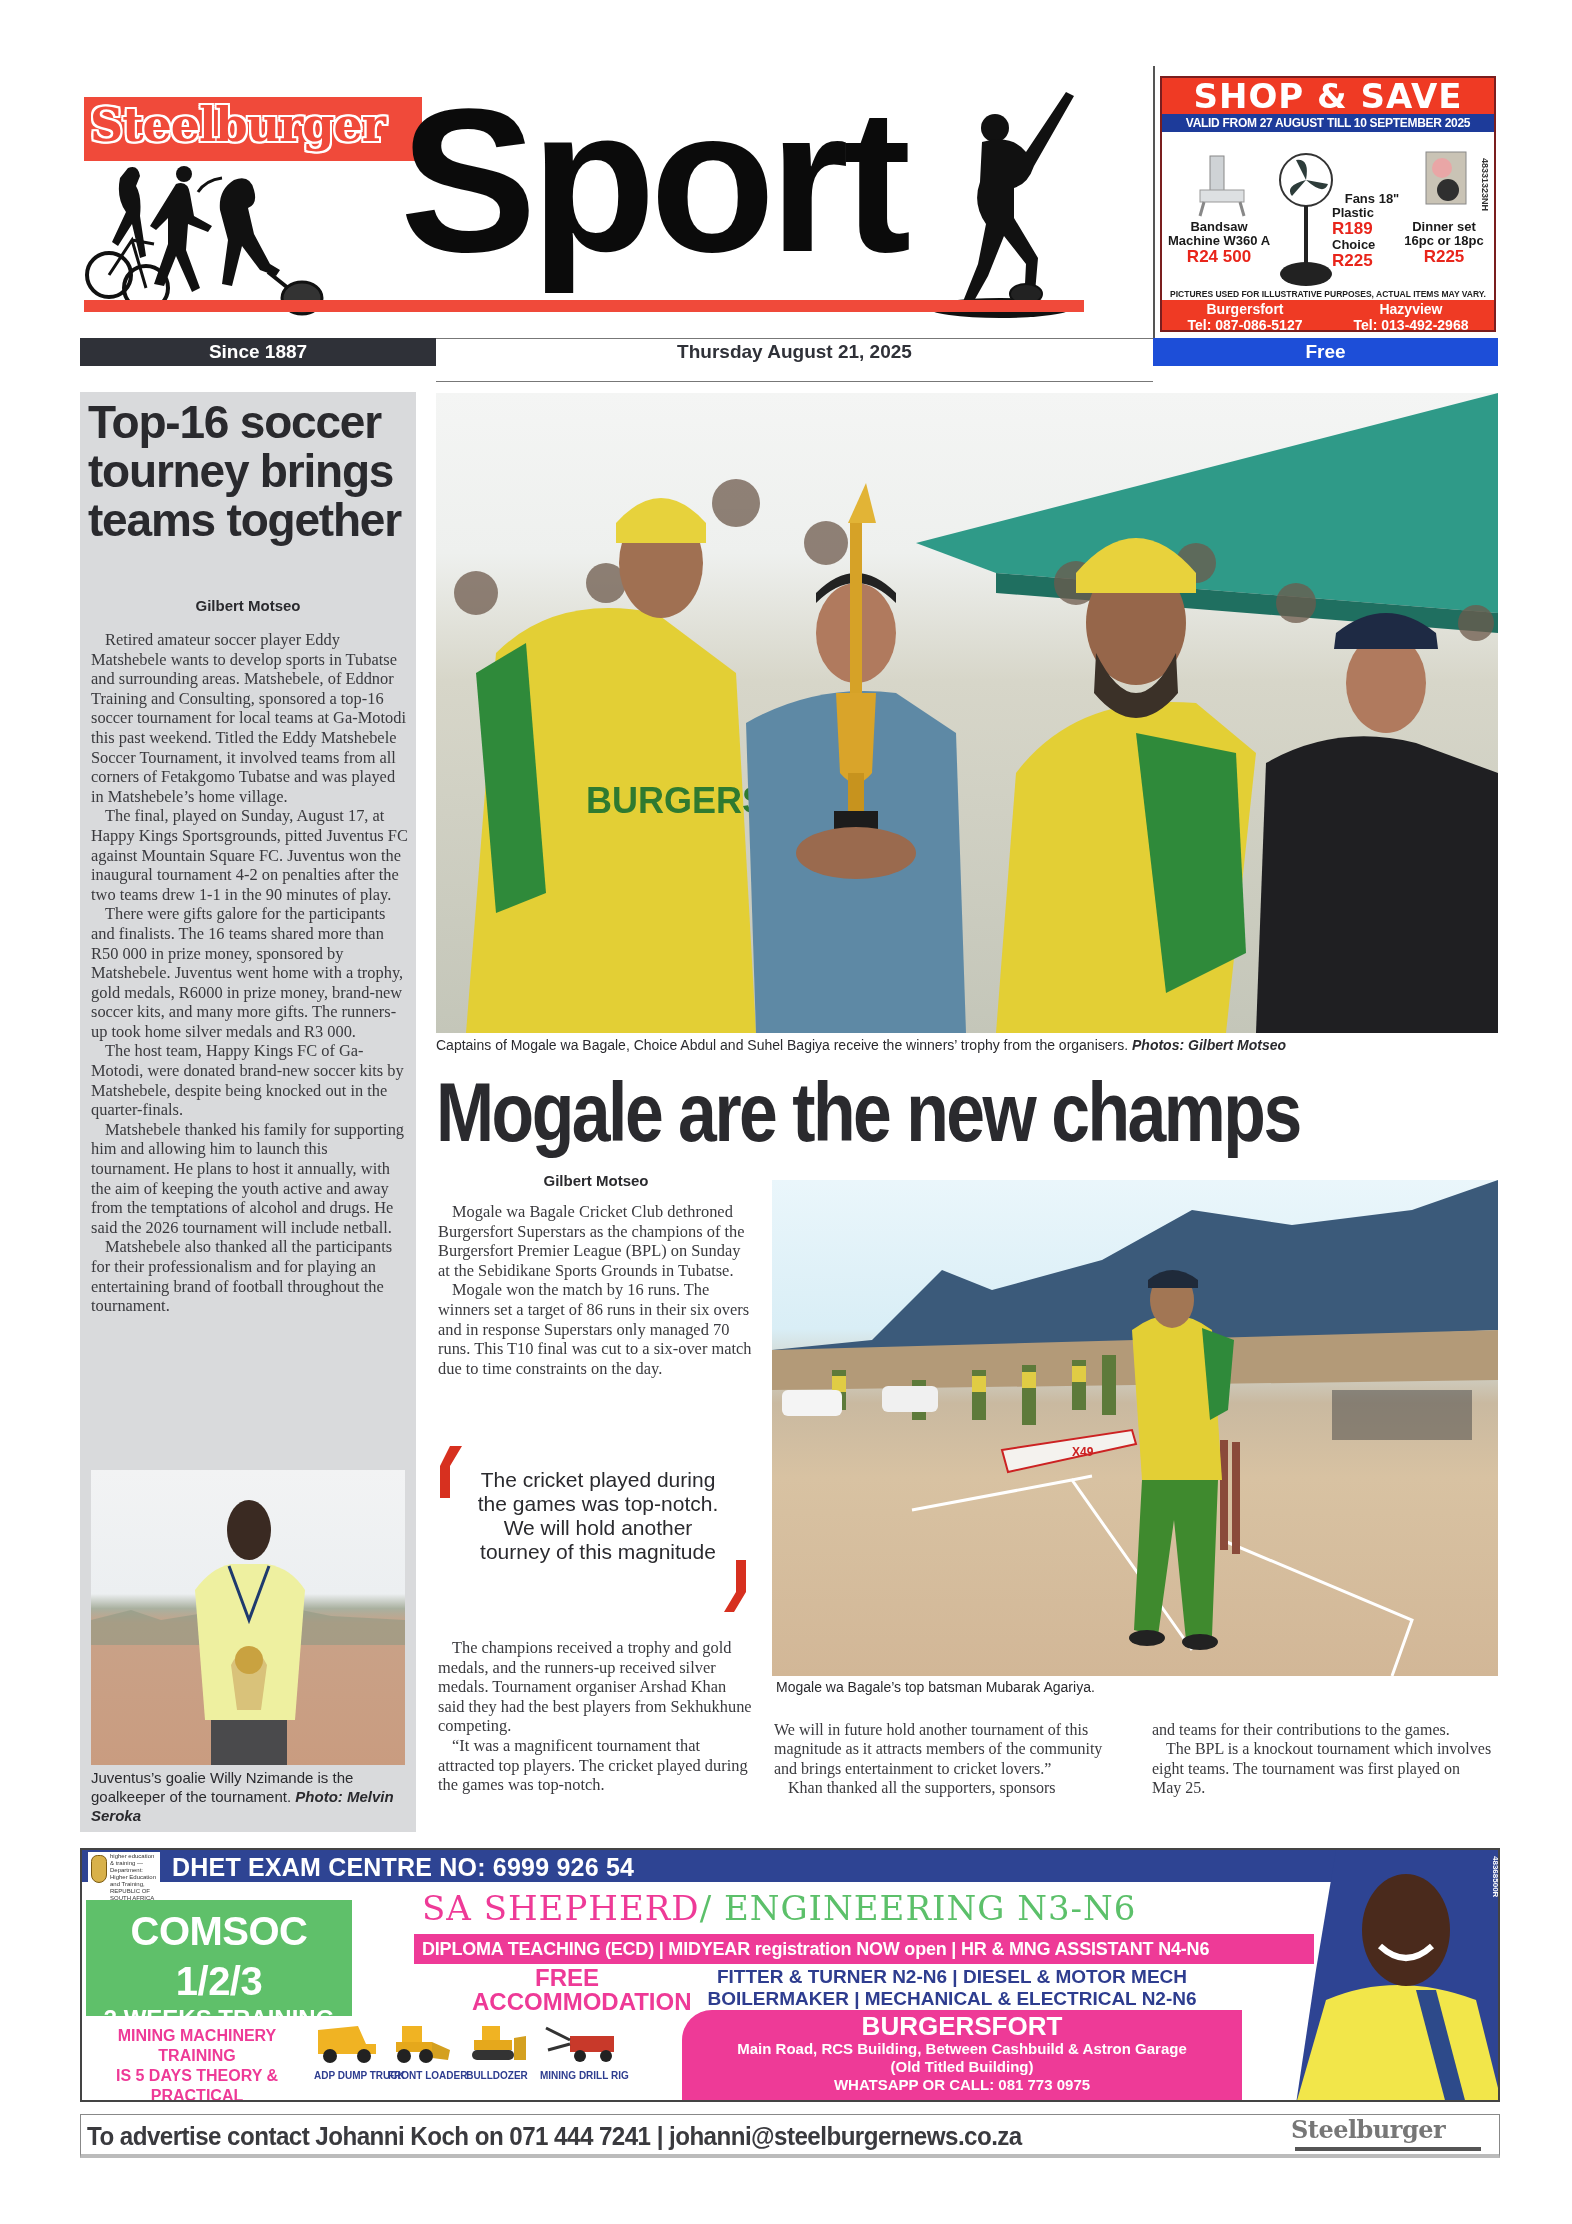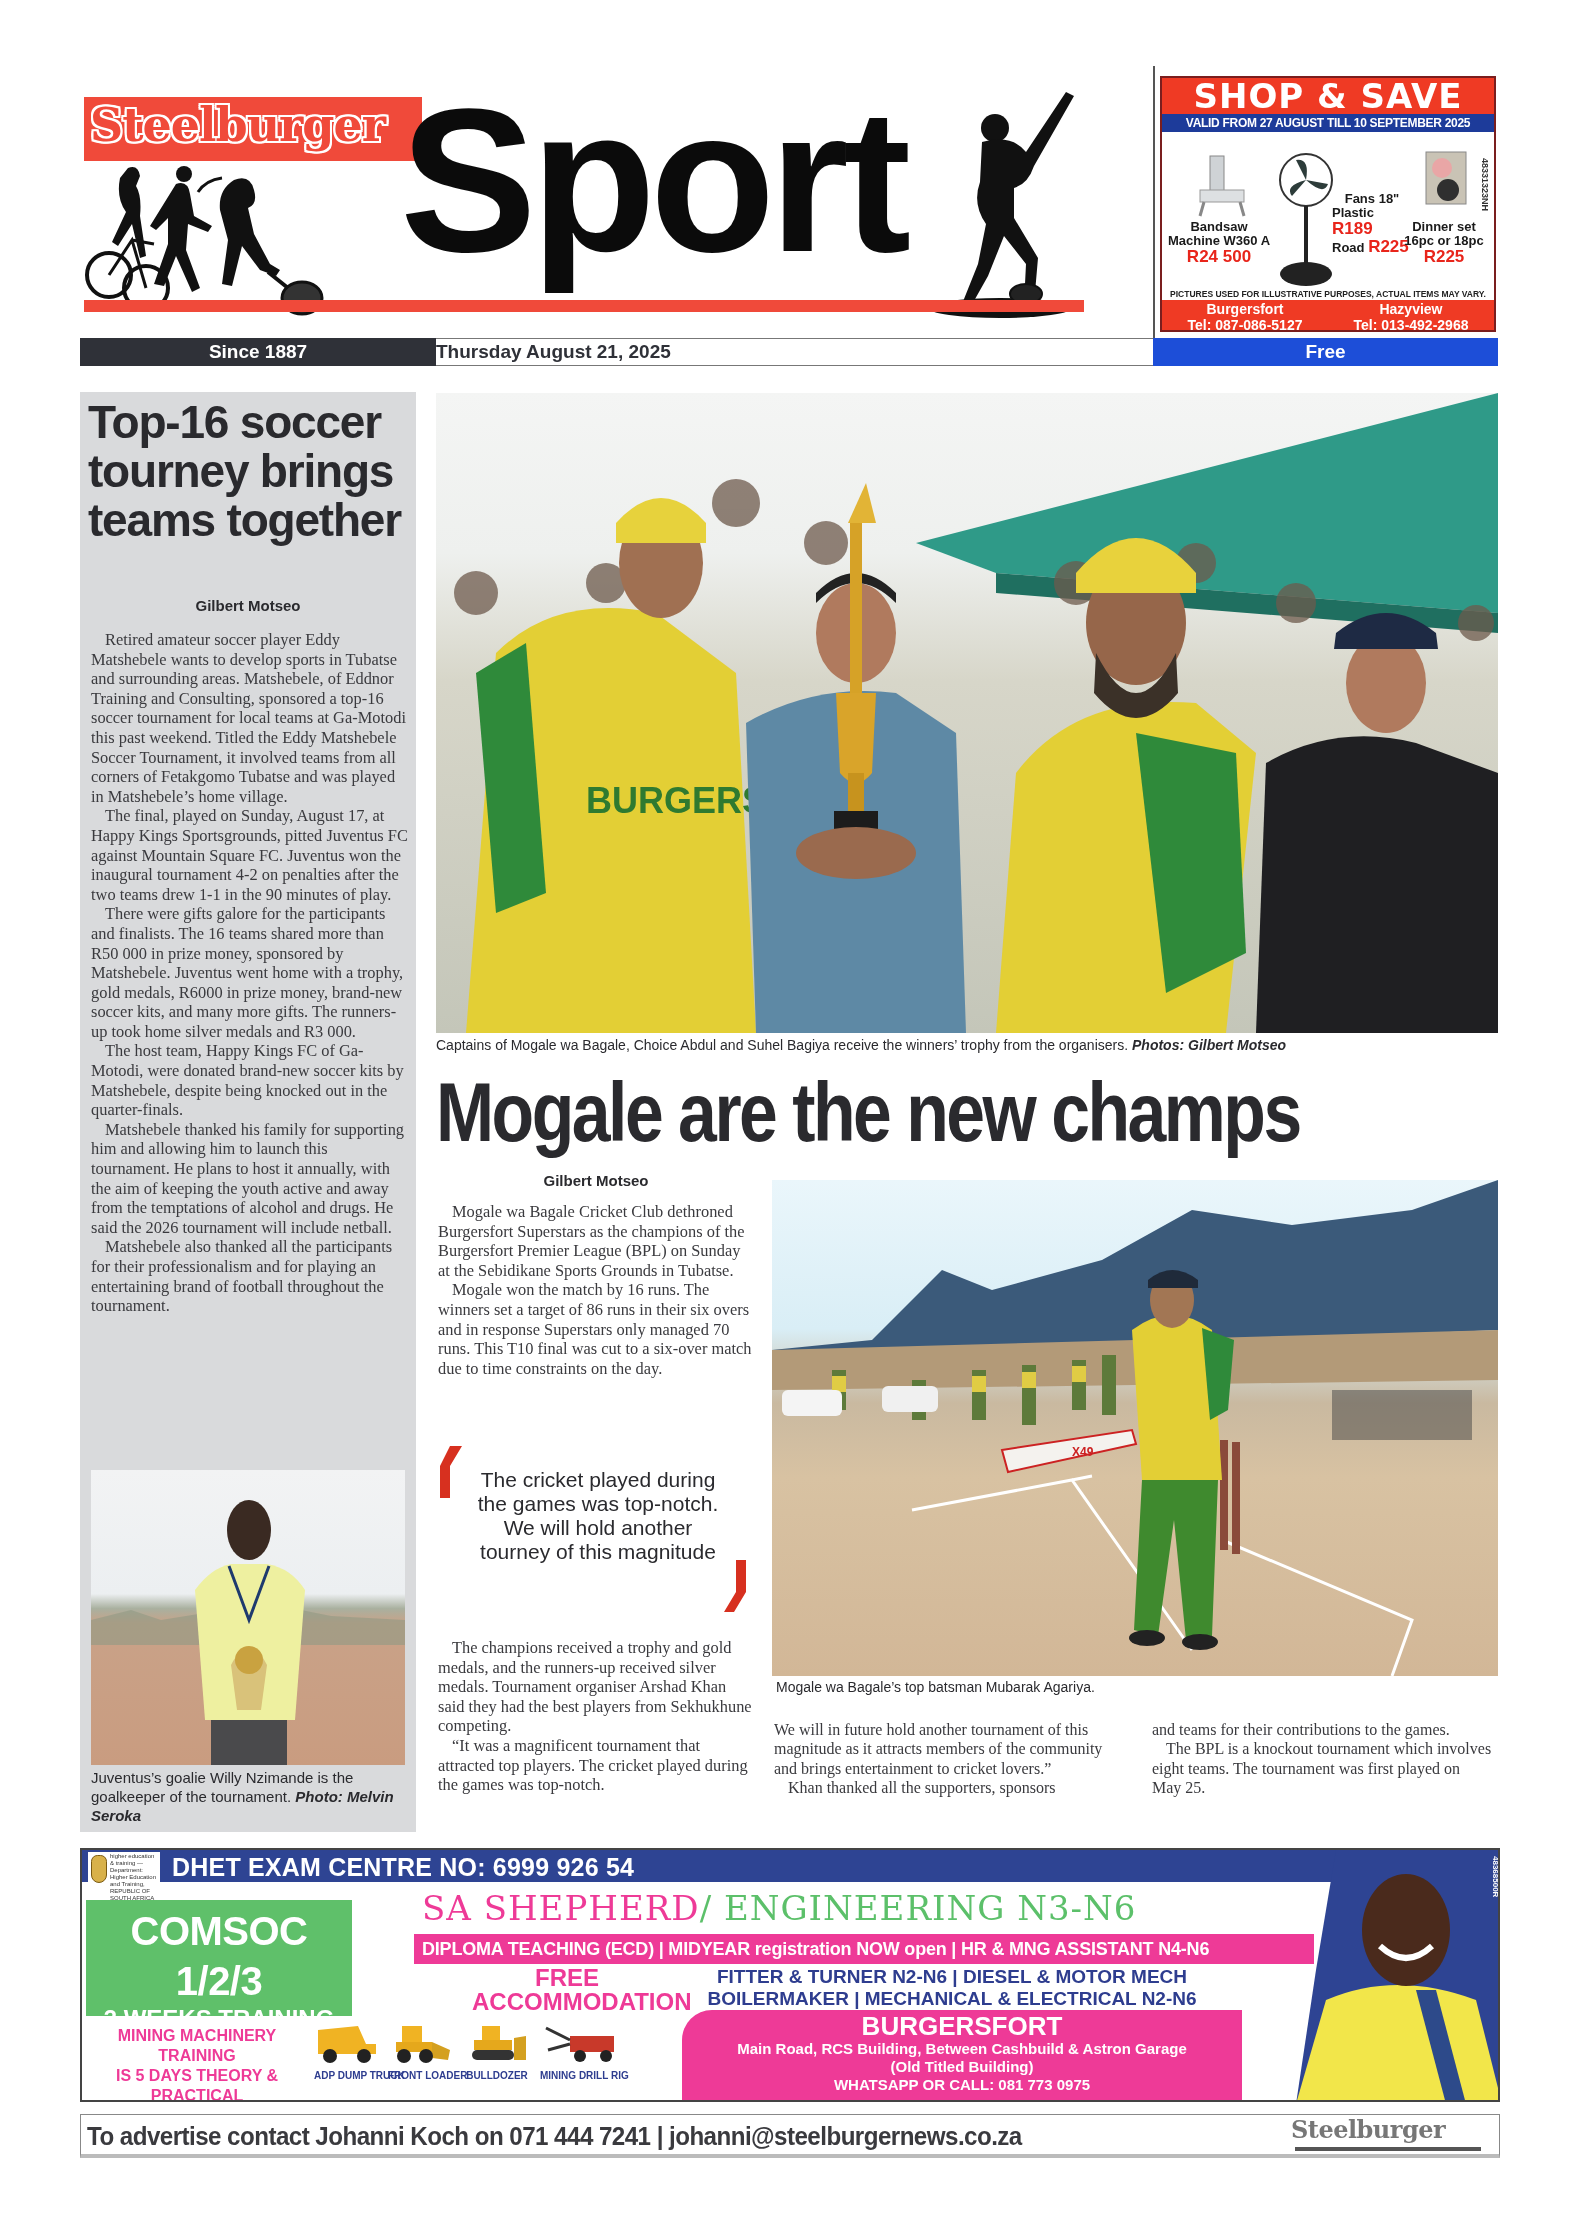--- a/index.html
+++ b/index.html
@@ -10,21 +10,21 @@
   
   .brand-box { left: 84px; top: 97px; width: 338px; height: 64px; background: #f04a3a; }
   .brand-text { left: 90px; top: 98px; font-family: "DejaVu Serif", serif; font-weight: bold; font-size: 46px; color: #f04a3a; letter-spacing: -1px;
     -webkit-text-stroke: 0; text-shadow: -2px -2px 0 #fff, 2px -2px 0 #fff, -2px 2px 0 #fff, 2px 2px 0 #fff, 0 2px 0 #fff, 0 -2px 0 #fff, 2px 0 0 #fff, -2px 0 0 #fff; }
   .sport-word { left: 400px; top: 80px; font-family: "Liberation Sans", sans-serif; font-weight: bold; font-size: 205px; line-height: 200px; color: #0b0b0b; letter-spacing: -6px; transform: scaleX(1.0); }
   .red-rule { left: 84px; top: 300px; width: 1000px; height: 12px; background: #f04a3a; }
   .masthead-vsep { left: 1153px; top: 66px; width: 2px; height: 272px; background: #555; }
 
   .sil { fill: #111; }
   .since { left: 80px; top: 338px; width: 356px; height: 28px; background: #2f3138; color: #fff; font-weight: bold; font-size: 19px; text-align: center; line-height: 28px; }
-  .datecell { left: 436px; top: 338px; width: 717px; height: 28px; background: #fff; border-top: 1px solid #777; border-bottom: 1px solid #777; color: #2f3138; font-weight: bold; font-size: 19px; text-align: left; line-height: 26px; }
+  .datecell { left: 436px; top: 338px; width: 717px; height: 44px; background: #fff; border-top: 1px solid #777; border-bottom: 1px solid #777; color: #2f3138; font-weight: bold; font-size: 19px; text-align: center; line-height: 26px; }
   .free { left: 1153px; top: 338px; width: 345px; height: 28px; background: #1d4ed8; color: #fff; font-weight: bold; font-size: 19px; text-align: center; line-height: 28px; }
 
   
   .ad1 { left: 1160px; top: 76px; width: 336px; height: 256px; border: 2px solid #7a1e1e; background: #fff; overflow: hidden; }
   .ad1-top { position: absolute; left: 0; top: 0; width: 100%; height: 52px; background: #ef3a24; text-align: center; }
   .ad1-title { color: #fff; font-weight: bold; font-size: 34px; line-height: 36px; letter-spacing: 1px; font-family: "DejaVu Sans", sans-serif; }
   .ad1-sub { color: #fff; font-style: italic; font-weight: bold; font-size: 11px; line-height: 12px; }
   .ad1-valid { position: absolute; left: 0; top: 36px; width: 100%; height: 18px; background: #1d3b9a; color: #fff; font-weight: bold; font-size: 12px; line-height: 18px; text-align: center; letter-spacing: -0.3px; }
   .ad1-body { position: absolute; left: 0; top: 70px; width: 100%; height: 142px; }
   .ad1-item { position: absolute; text-align: center; font-weight: bold; font-size: 13px; line-height: 14px; color: #1a1a1a; }
@@ -154,21 +154,21 @@
 
       <svg style="position:absolute;left:114px;top:4px;width:60px;height:138px" viewBox="0 0 60 138">
         <circle cx="30" cy="28" r="26" fill="none" stroke="#333" stroke-width="2"></circle>
         <path d="M30 28 L20 8 Q34 6 30 28 L52 32 Q48 44 30 28 L16 44 Q8 34 30 28z" fill="#2d3c3a"></path>
         <rect x="28" y="54" width="4" height="60" fill="#222"></rect>
         <ellipse cx="30" cy="122" rx="26" ry="12" fill="#222"></ellipse>
       </svg>
       <div class="ad1-item" style="left:170px;top:44px;width:80px;text-align:left;">
         <div style="text-align:center">Fans 18"</div>
         <div><span>Plastic</span> <span class="ad1-price">R189</span></div>
-        <div><span>Road</span> <span class="ad1-price">R225</span></div>
+        <div><span>Choice</span> <span class="ad1-price">R225</span></div>
       </div>
 
       <svg style="position:absolute;left:262px;top:2px;width:44px;height:56px" viewBox="0 0 44 56">
         <rect x="2" y="2" width="40" height="52" fill="#c9c3b5" stroke="#888"></rect>
         <circle cx="18" cy="18" r="10" fill="#e9a6a6"></circle>
         <circle cx="24" cy="40" r="11" fill="#2f2f2f"></circle>
       </svg>
       <div class="ad1-item" style="left:236px;top:72px;width:92px;">
         <div>Dinner set</div>
         <div>16pc or 18pc</div>

